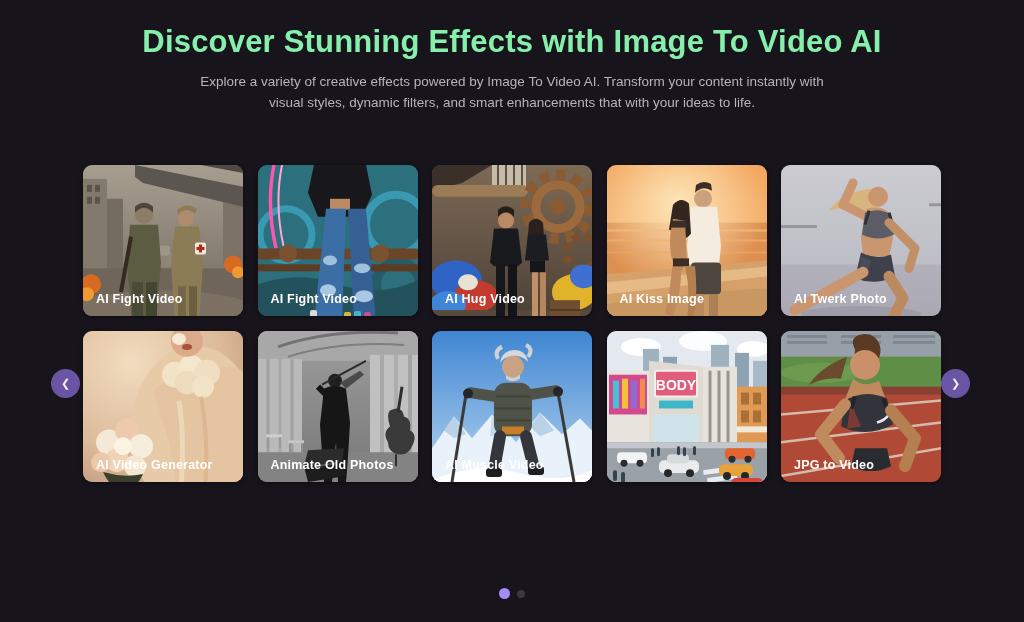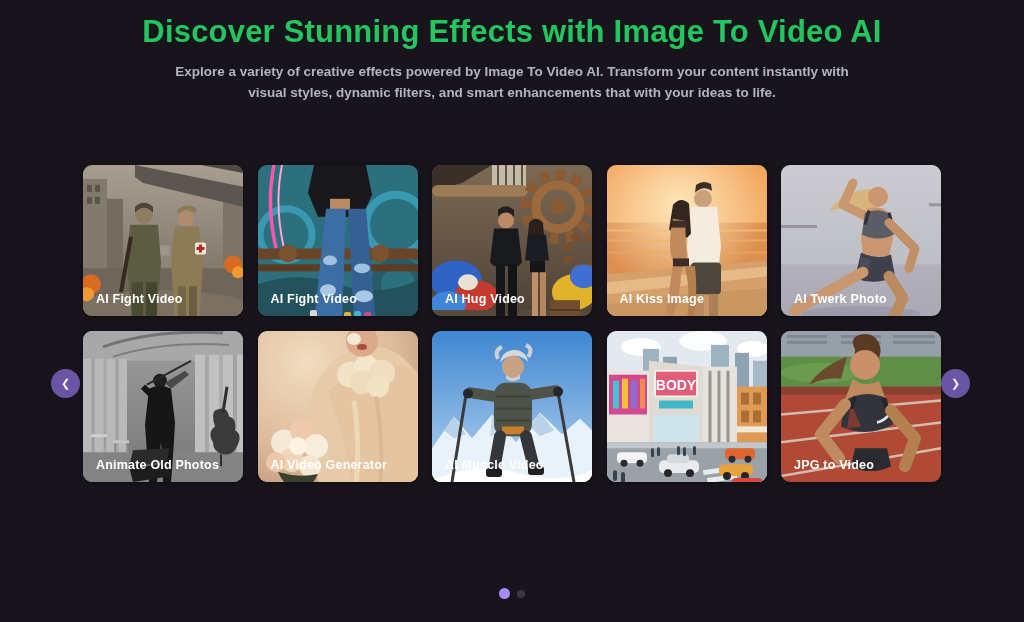--- a/index.html
+++ b/index.html
@@ -2,26 +2,26 @@
 <html><head>
 <meta charset="utf-8">
 <style>
   * { box-sizing: border-box; }
   html,body { margin:0; padding:0; background:#17141b; }
   .stage {
     position:relative; width:1024px; height:622px; overflow:hidden;
     background:#17141b; font-family:"Liberation Sans", sans-serif;
   }
   .page-title {
-    margin:0; padding-top:14px; text-align:center;
-    color:#22c55e; font-size:31px; font-weight:700; letter-spacing:.2px;
+    margin:0; padding-top:24px; text-align:center;
+    color:#86efac; font-size:31px; font-weight:700; letter-spacing:.2px;
   }
   .subtitle {
     margin-top:11px; text-align:center; color:#b6b3bc;
-    font-size:13.5px; line-height:21px; font-weight:700;
+    font-size:13.5px; line-height:21px; font-weight:400;
   }
   .grid {
     position:absolute; left:83px; top:165px; width:858px;
     display:grid; grid-template-columns:repeat(5,160px);
     justify-content:space-between; row-gap:15px;
   }
   .card {
     margin:0; width:160px; border-radius:9px; overflow:hidden;
     background:#232128; cursor:pointer;
     box-shadow:0 1px 4px rgba(0,0,0,.4);
@@ -255,20 +255,56 @@
           <path d="M108,112 L122,134 L112,154" fill="none" stroke="#bb8a60" stroke-width="11" stroke-linecap="round" stroke-linejoin="round"></path>
         </svg>
       </div>
       <figcaption class="card-label">AI Twerk Photo</figcaption>
     </figure>
 
     <figure class="card">
       <div class="thumb">
         <svg viewBox="0 0 160 160" preserveAspectRatio="none">
           <defs>
+              <radialGradient id="c1" cx=".3" cy=".2" r="1">
+                <stop offset="0" stop-color="#f2dcbf"></stop>
+                <stop offset=".55" stop-color="#ddbb9b"></stop>
+                <stop offset="1" stop-color="#b98f74"></stop>
+              </radialGradient>
+            </defs>
+          <rect width="160" height="160" fill="url(#c1)"></rect>
+          <ellipse cx="112" cy="100" rx="64" ry="85" fill="#e7cba9"></ellipse>
+          <path d="M70,60 q30,90 20,100 l70,0 0,-120 q-40,-16 -90,20" fill="#e2c19e" opacity=".7"></path>
+          <circle cx="92" cy="44" r="13" fill="#f2e2c6"></circle>
+          <circle cx="108" cy="36" r="12" fill="#f5e7cc"></circle>
+          <circle cx="124" cy="42" r="13" fill="#f0dec2"></circle>
+          <circle cx="104" cy="52" r="12" fill="#eedabc"></circle>
+          <circle cx="120" cy="56" r="11" fill="#f2e2c6"></circle>
+          <circle cx="104" cy="10" r="16" fill="#dca98a"></circle>
+          <ellipse cx="96" cy="8" rx="7" ry="6" fill="#f4ead6"></ellipse>
+          <ellipse cx="104" cy="16" rx="5" ry="3" fill="#a8503c"></ellipse>
+          <path d="M96,70 q6,40 2,86" stroke="#f0dcbc" stroke-width="5" fill="none" opacity=".8"></path>
+          <path d="M118,66 q8,44 4,92" stroke="#d9b48f" stroke-width="4" fill="none" opacity=".8"></path>
+          <circle cx="26" cy="112" r="13" fill="#f4e9d6"></circle>
+          <circle cx="44" cy="100" r="12" fill="#eec9ab"></circle>
+          <circle cx="58" cy="116" r="12" fill="#f6eedd"></circle>
+          <circle cx="34" cy="130" r="12" fill="#f0d4b8"></circle>
+          <circle cx="52" cy="136" r="11" fill="#f4e6cf"></circle>
+          <circle cx="18" cy="132" r="10" fill="#eac8a9"></circle>
+          <circle cx="40" cy="116" r="9" fill="#fbf3e3"></circle>
+          <path d="M20,142 q20,6 40,2 q-6,14 -18,16 q-14,0 -22,-18" fill="#39402e"></path>
+        </svg>
+      </div>
+      <figcaption class="card-label">AI Video Generator</figcaption>
+    </figure>
+
+    <figure class="card">
+      <div class="thumb">
+        <svg viewBox="0 0 160 160" preserveAspectRatio="none">
+          <defs>
               <linearGradient id="v1" x1="0" y1="0" x2="0" y2="1">
                 <stop offset="0" stop-color="#9e9e9e"></stop>
                 <stop offset="1" stop-color="#757575"></stop>
               </linearGradient>
             </defs>
           <rect width="160" height="160" fill="url(#v1)"></rect>
           <rect x="0" y="0" width="160" height="30" fill="#a8a8a8"></rect>
           <path d="M20,16 q50,-18 120,-14" fill="none" stroke="#737373" stroke-width="3"></path>
           <path d="M30,26 q50,-16 116,-12" fill="none" stroke="#7e7e7e" stroke-width="2"></path>
           <rect x="0" y="28" width="44" height="96" fill="#b9b9b9"></rect>
@@ -293,56 +329,20 @@
           <path d="M66,58 q11,-6 22,0 l4,34 q-2,38 -4,60 h-8 l-2,-40 -4,40 h-8 l-4,-58 z" fill="#161616"></path>
           <polygon points="82,52 102,40 106,44 88,58" fill="#4a4a4a"></polygon>
           <line x1="64" y1="54" x2="108" y2="30" stroke="#2a2a2a" stroke-width="2"></line>
           <path d="M70,66 L60,56" stroke="#161616" stroke-width="6"></path>
           <polygon points="46,136 84,132 88,146 50,152" fill="#1d1d1d"></polygon>
           <polygon points="50,120 86,118 84,132 46,136" fill="#2b2b2b"></polygon>
           <line x1="58" y1="136" x2="78" y2="133" stroke="#555555" stroke-width="2"></line>
         </svg>
       </div>
       <figcaption class="card-label">Animate Old Photos</figcaption>
-    </figure>
-
-    <figure class="card">
-      <div class="thumb">
-        <svg viewBox="0 0 160 160" preserveAspectRatio="none">
-          <defs>
-              <radialGradient id="c1" cx=".3" cy=".2" r="1">
-                <stop offset="0" stop-color="#f2dcbf"></stop>
-                <stop offset=".55" stop-color="#ddbb9b"></stop>
-                <stop offset="1" stop-color="#b98f74"></stop>
-              </radialGradient>
-            </defs>
-          <rect width="160" height="160" fill="url(#c1)"></rect>
-          <ellipse cx="112" cy="100" rx="64" ry="85" fill="#e7cba9"></ellipse>
-          <path d="M70,60 q30,90 20,100 l70,0 0,-120 q-40,-16 -90,20" fill="#e2c19e" opacity=".7"></path>
-          <circle cx="92" cy="44" r="13" fill="#f2e2c6"></circle>
-          <circle cx="108" cy="36" r="12" fill="#f5e7cc"></circle>
-          <circle cx="124" cy="42" r="13" fill="#f0dec2"></circle>
-          <circle cx="104" cy="52" r="12" fill="#eedabc"></circle>
-          <circle cx="120" cy="56" r="11" fill="#f2e2c6"></circle>
-          <circle cx="104" cy="10" r="16" fill="#dca98a"></circle>
-          <ellipse cx="96" cy="8" rx="7" ry="6" fill="#f4ead6"></ellipse>
-          <ellipse cx="104" cy="16" rx="5" ry="3" fill="#a8503c"></ellipse>
-          <path d="M96,70 q6,40 2,86" stroke="#f0dcbc" stroke-width="5" fill="none" opacity=".8"></path>
-          <path d="M118,66 q8,44 4,92" stroke="#d9b48f" stroke-width="4" fill="none" opacity=".8"></path>
-          <circle cx="26" cy="112" r="13" fill="#f4e9d6"></circle>
-          <circle cx="44" cy="100" r="12" fill="#eec9ab"></circle>
-          <circle cx="58" cy="116" r="12" fill="#f6eedd"></circle>
-          <circle cx="34" cy="130" r="12" fill="#f0d4b8"></circle>
-          <circle cx="52" cy="136" r="11" fill="#f4e6cf"></circle>
-          <circle cx="18" cy="132" r="10" fill="#eac8a9"></circle>
-          <circle cx="40" cy="116" r="9" fill="#fbf3e3"></circle>
-          <path d="M20,142 q20,6 40,2 q-6,14 -18,16 q-14,0 -22,-18" fill="#39402e"></path>
-        </svg>
-      </div>
-      <figcaption class="card-label">AI Video Generator</figcaption>
     </figure>
 
     <figure class="card">
       <div class="thumb">
         <svg viewBox="0 0 160 160" preserveAspectRatio="none">
           <defs>
               <linearGradient id="m1" x1="0" y1="0" x2="0" y2="1">
                 <stop offset="0" stop-color="#3f86d2"></stop>
                 <stop offset="1" stop-color="#bcd8f0"></stop>
               </linearGradient>

